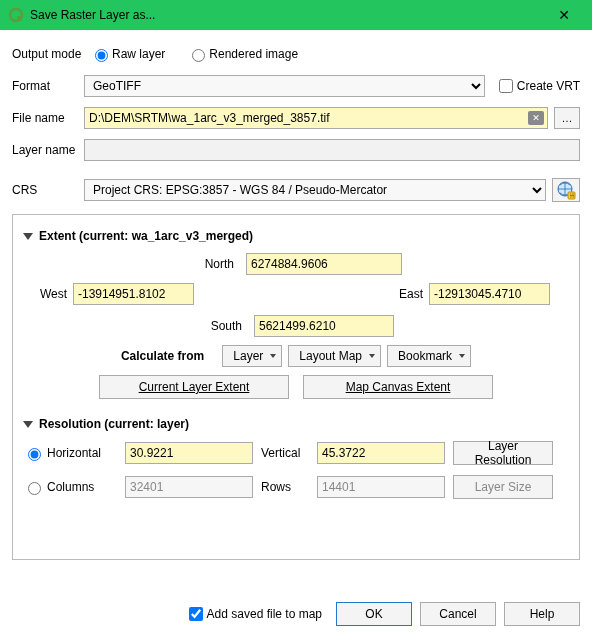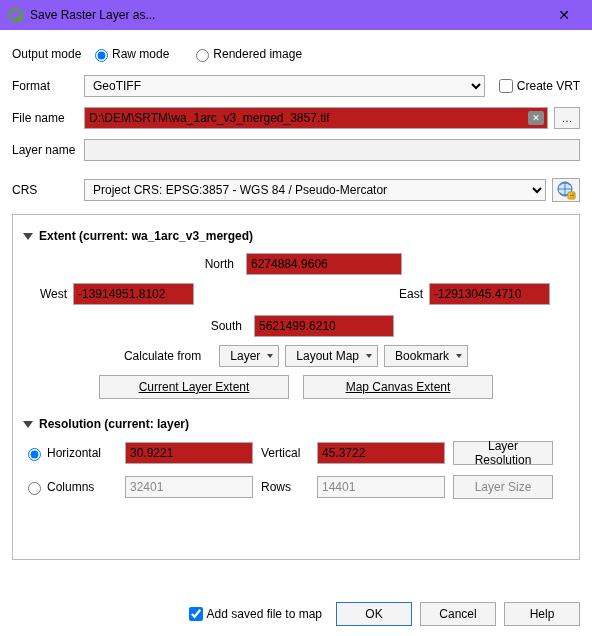--- a/index.html
+++ b/index.html
@@ -18,21 +18,21 @@
     width: 592px;
     height: 636px;
     display: flex;
     flex-direction: column;
   }
   .titlebar {
     height: 30px;
     display: flex;
     align-items: center;
     padding: 0 8px;
-    background: #8b5cf6;
+    background: #22c55e;
   }
   .titlebar .qgis-logo {
     width: 16px; height: 16px;
     margin-right: 6px;
   }
   .titlebar .title {
     flex: 1;
     font-size: 12px;
   }
   .titlebar .close {
@@ -67,21 +67,21 @@
     display: inline-flex;
     align-items: center;
     margin-right: 16px;
   }
   .radio-group input { margin-right: 4px; }
   select, input[type="text"] {
     font: inherit;
     height: 22px;
     padding: 1px 4px;
     border: 1px solid #aaa;
-    background: #b91c1c;
+    background: #fef9c3;
   }
   select {
     width: 100%;
     background: #f8f8f8;
   }
   .format-row select { flex: 1; }
   .checkbox { display: inline-flex; align-items: center; margin-left: 10px; }
   .checkbox input { margin-right: 4px; width:14px; height:14px; }
   .filename-row input[type="text"] {
     flex: 1;
@@ -232,21 +232,21 @@
     <span class="title">Save Raster Layer as...</span>
     <div class="close">✕</div>
   </div>
 
   <div class="content">
 
     <div class="radio-row">
       <span class="lbl">Output mode</span>
       <label class="radio-group">
         <input type="radio" name="om" checked="" style="">
-        <span>Raw mode</span>
+        <span>Raw layer</span>
       </label>
       <label class="radio-group">
         <input type="radio" name="om" style="">
         <span>Rendered image</span>
       </label>
     </div>
 
     <div class="row format-row">
       <span class="lbl">Format</span>
       <select>
@@ -308,21 +308,21 @@
         <span class="elbl">East</span>
         <input type="text" value="-12913045.4710" style="">
       </div>
 
       <div class="center-row">
         <span style="width:50px;text-align:right;padding-right:6px;">South</span>
         <input type="text" style="width: 140px;" value="5621499.6210">
       </div>
 
       <div class="center-row">
-        <span style="margin-right:12px;">Calculate from</span>
+        <span style="margin-right:12px;font-weight:bold;">Calculate from</span>
         <button class="dropbtn">
             <span>Layer</span>
           </button>
         <button class="dropbtn">
             <span>Layout Map</span>
           </button>
         <button class="dropbtn">
             <span>Bookmark</span>
           </button>
       </div>

